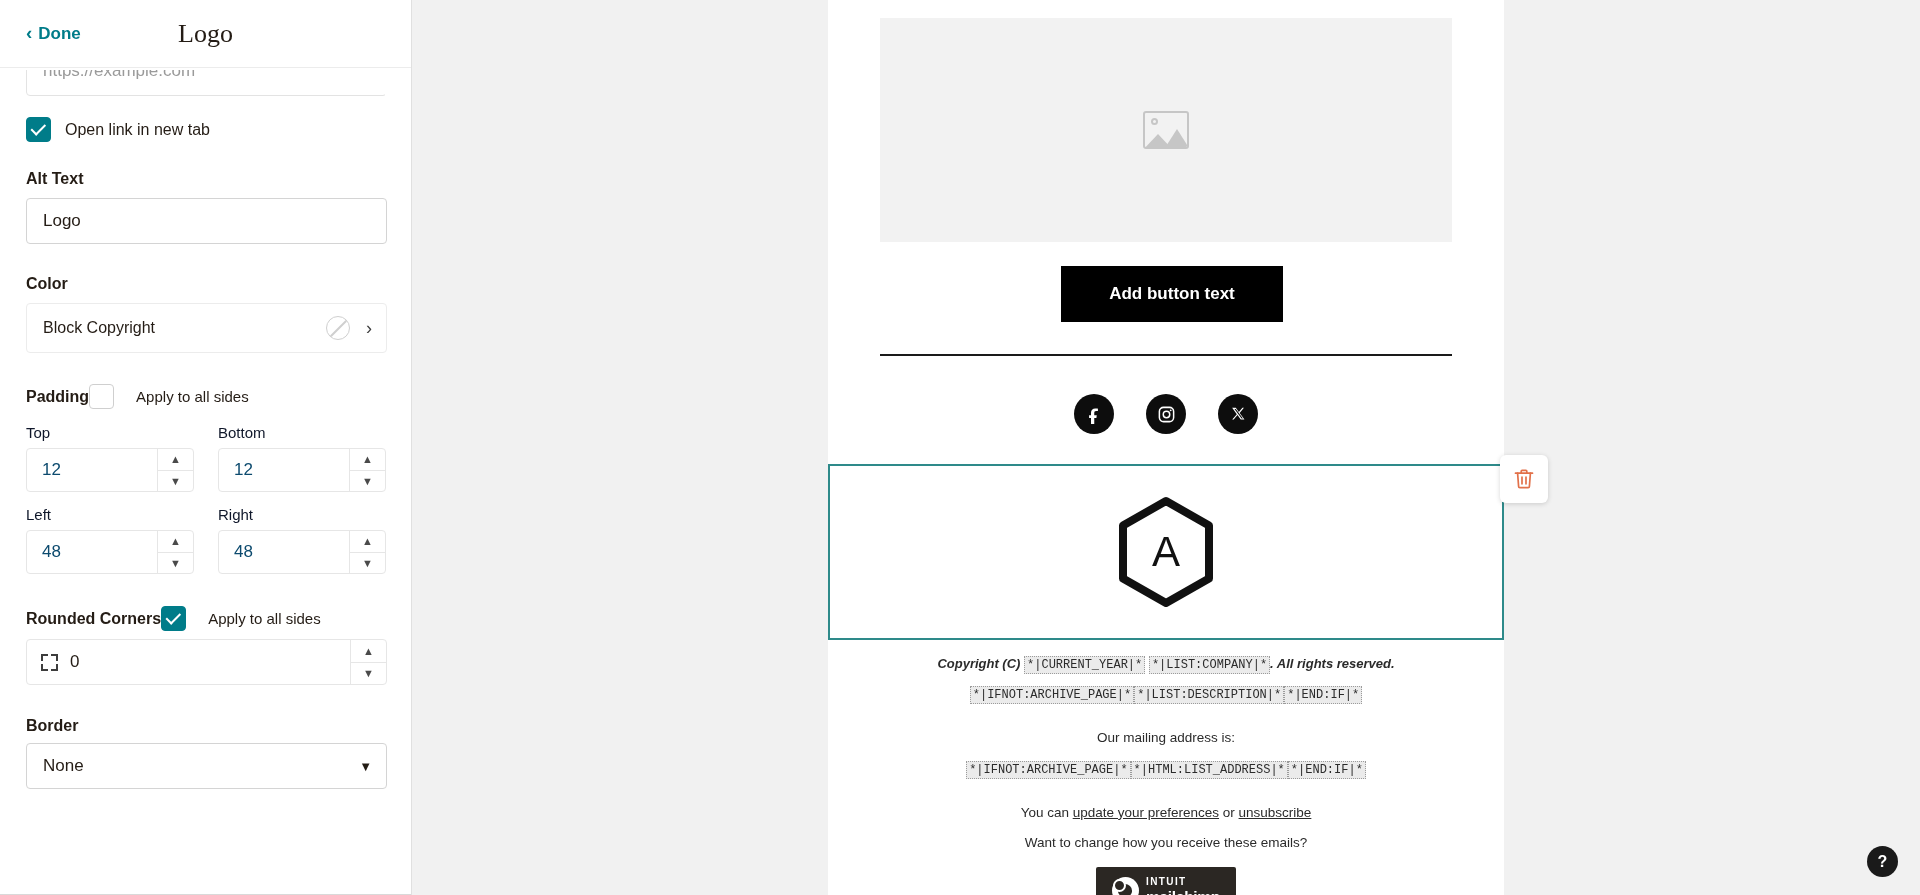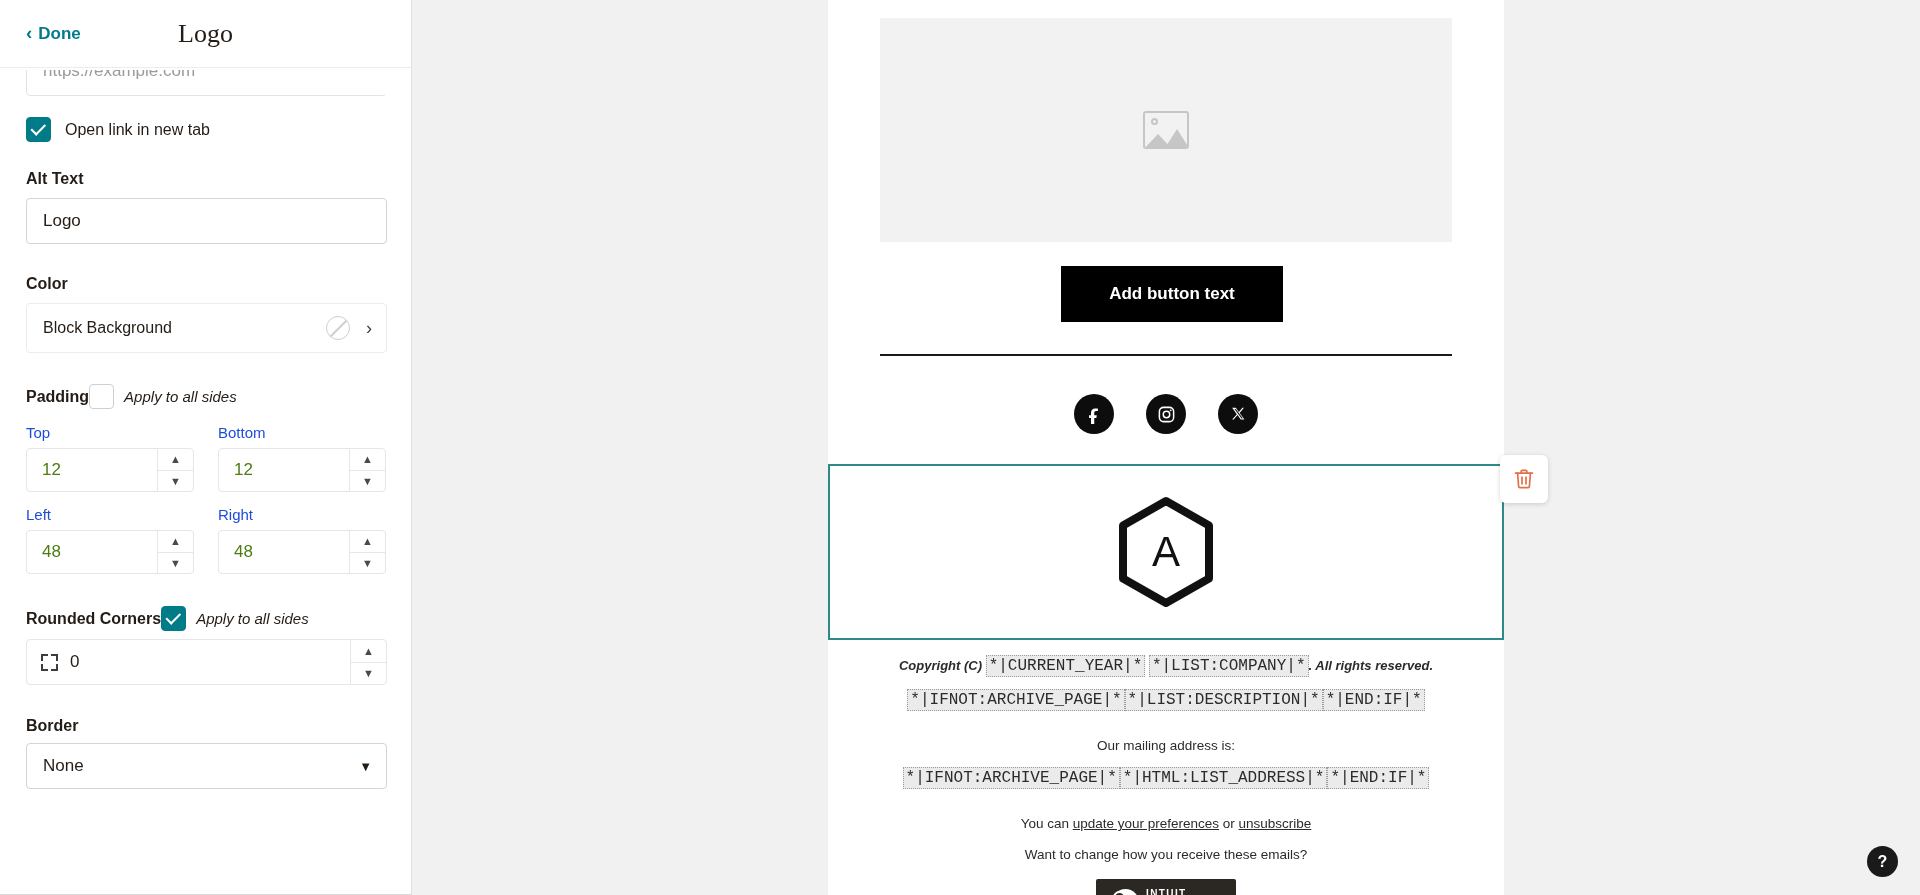--- a/index.html
+++ b/index.html
@@ -74,21 +74,21 @@
   .checkbox .tick {
     width: 14px; height: 8px;
     border-left: 2.6px solid #fff; border-bottom: 2.6px solid #fff;
     transform: rotate(-45deg) translate(1px,-2px);
   }
   .check-label { font-size: 16px; color: #241c15; }
 
   .section-label {
     font-size: 16px; font-weight: bold; color: #241c15;
   }
-  .sub-label { font-size: 15px; color: #1d4ed8; }
+  .sub-label { font-size: 15px; color: #0f172a; }
 
   .text-input {
     width: 361px; height: 46px;
     border: 1px solid #d4d4d4; border-radius: 4px;
     background: #fff;
     display: flex; align-items: center; padding: 0 16px;
     font-size: 17px; color: #241c15;
   }
 
   .color-row {
@@ -106,33 +106,33 @@
     border: 1.5px solid #cfcfcf; position: relative; overflow: hidden;
   }
   .swatch-none::after {
     content: ""; position: absolute; left: -2px; top: 10px;
     width: 28px; height: 1.5px; background: #cfcfcf;
     transform: rotate(-45deg);
   }
   .chev-right { color: #3d3d3d; font-size: 18px; }
 
   .row-between { display: flex; align-items: center; width: 361px; }
-  .apply-wrap { display: flex; align-items: center; gap: 10px; font-style: italic; }
+  .apply-wrap { display: flex; align-items: center; gap: 22px; }
   .apply-label { font-size: 15px; color: #241c15; }
 
   .pad-grid { display: flex; gap: 24px; width: 361px; }
   .pad-cell { width: 168px; }
   .stepper {
     display: flex; width: 168px; height: 44px;
     border: 1px solid #e6e6e6; border-radius: 4px; background: #fff;
     overflow: hidden; margin-top: 7px;
   }
   .stepper .val {
     flex: 1; display: flex; align-items: center;
-    padding-left: 15px; font-size: 17px; color: #4d7c0f;
+    padding-left: 15px; font-size: 17px; color: #0c4a6e;
   }
   .stepper .arrows {
     width: 36px; border-left: 1px solid #e6e6e6;
     display: flex; flex-direction: column;
   }
   .stepper .arr {
     flex: 1; display: flex; align-items: center; justify-content: center;
     cursor: pointer; color: #4a4a4a; font-size: 11px;
   }
   .stepper .arr.up { border-bottom: 1px solid #e6e6e6; }
@@ -231,21 +231,21 @@
     display: flex; align-items: center; justify-content: center;
     cursor: pointer;
   }
 
   .footer { padding: 14px 40px 0 40px; text-align: center; }
   .f-line { font-size: 13.5px; color: #2b2b2b; margin-bottom: 10px; line-height: 1.5; }
   .f-italic { font-style: italic; font-weight: bold; font-size: 13px;}
   .mtag {
     font-family: "Liberation Mono", monospace;
     background: #ebebeb; border: 1px dotted #9b9b9b;
-    padding: 1px 2px; font-size: 16px; font-style: normal; font-weight: normal;
+    padding: 1px 2px; font-size: 12px; font-style: normal; font-weight: normal;
     white-space: nowrap;
   }
   .f-gap { height: 14px; }
   .f-link { color: #2b2b2b; text-decoration: underline; cursor: pointer; }
 
   .mc-badge {
     margin: 14px auto 0 auto; width: 140px; height: 47px;
     background: #2b2723; border-radius: 2px;
     display: flex; align-items: center; justify-content: center; gap: 7px;
     cursor: pointer;
@@ -301,21 +301,21 @@
       </div>
 
       <div style="margin-top:28px;">
         <div class="section-label">Alt Text</div>
         <div class="text-input" style="margin-top:10px;">Logo</div>
       </div>
 
       <div style="margin-top:31px;">
         <div class="section-label">Color</div>
         <div class="color-row" style="margin-top:10px;">
-          <span class="color-row-left">Block Background</span>
+          <span class="color-row-left">Block Copyright</span>
           <span class="color-row-right">
             <span class="swatch-none"></span>
             <span class="chev-right">›</span>
           </span>
         </div>
       </div>
 
       <div style="margin-top:31px;">
         <div class="row-between">
           <span class="section-label">Padding</span>

